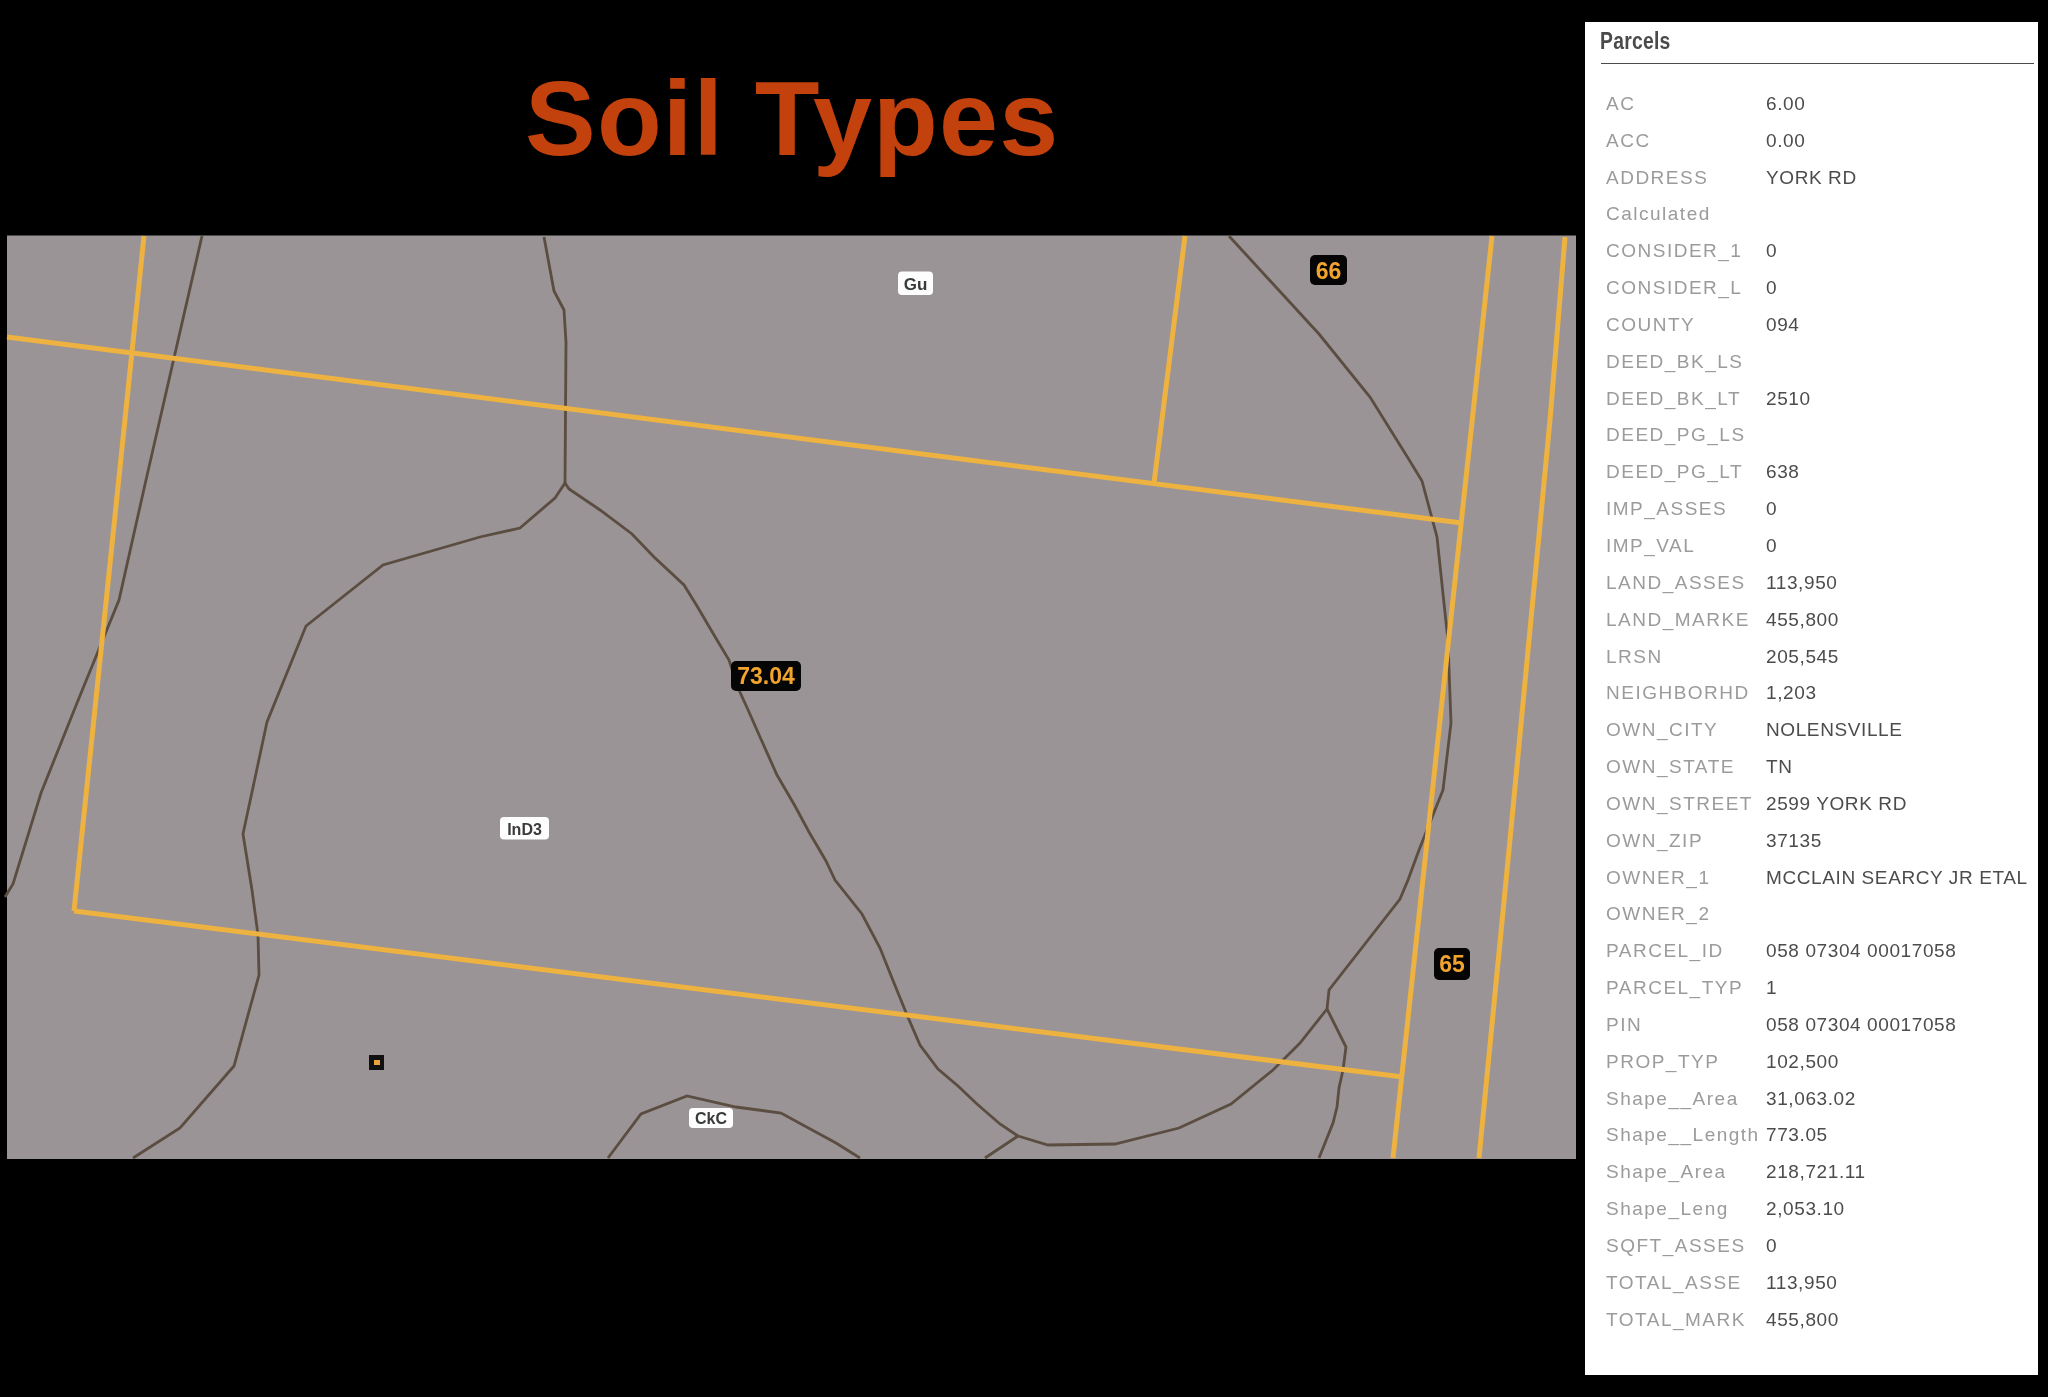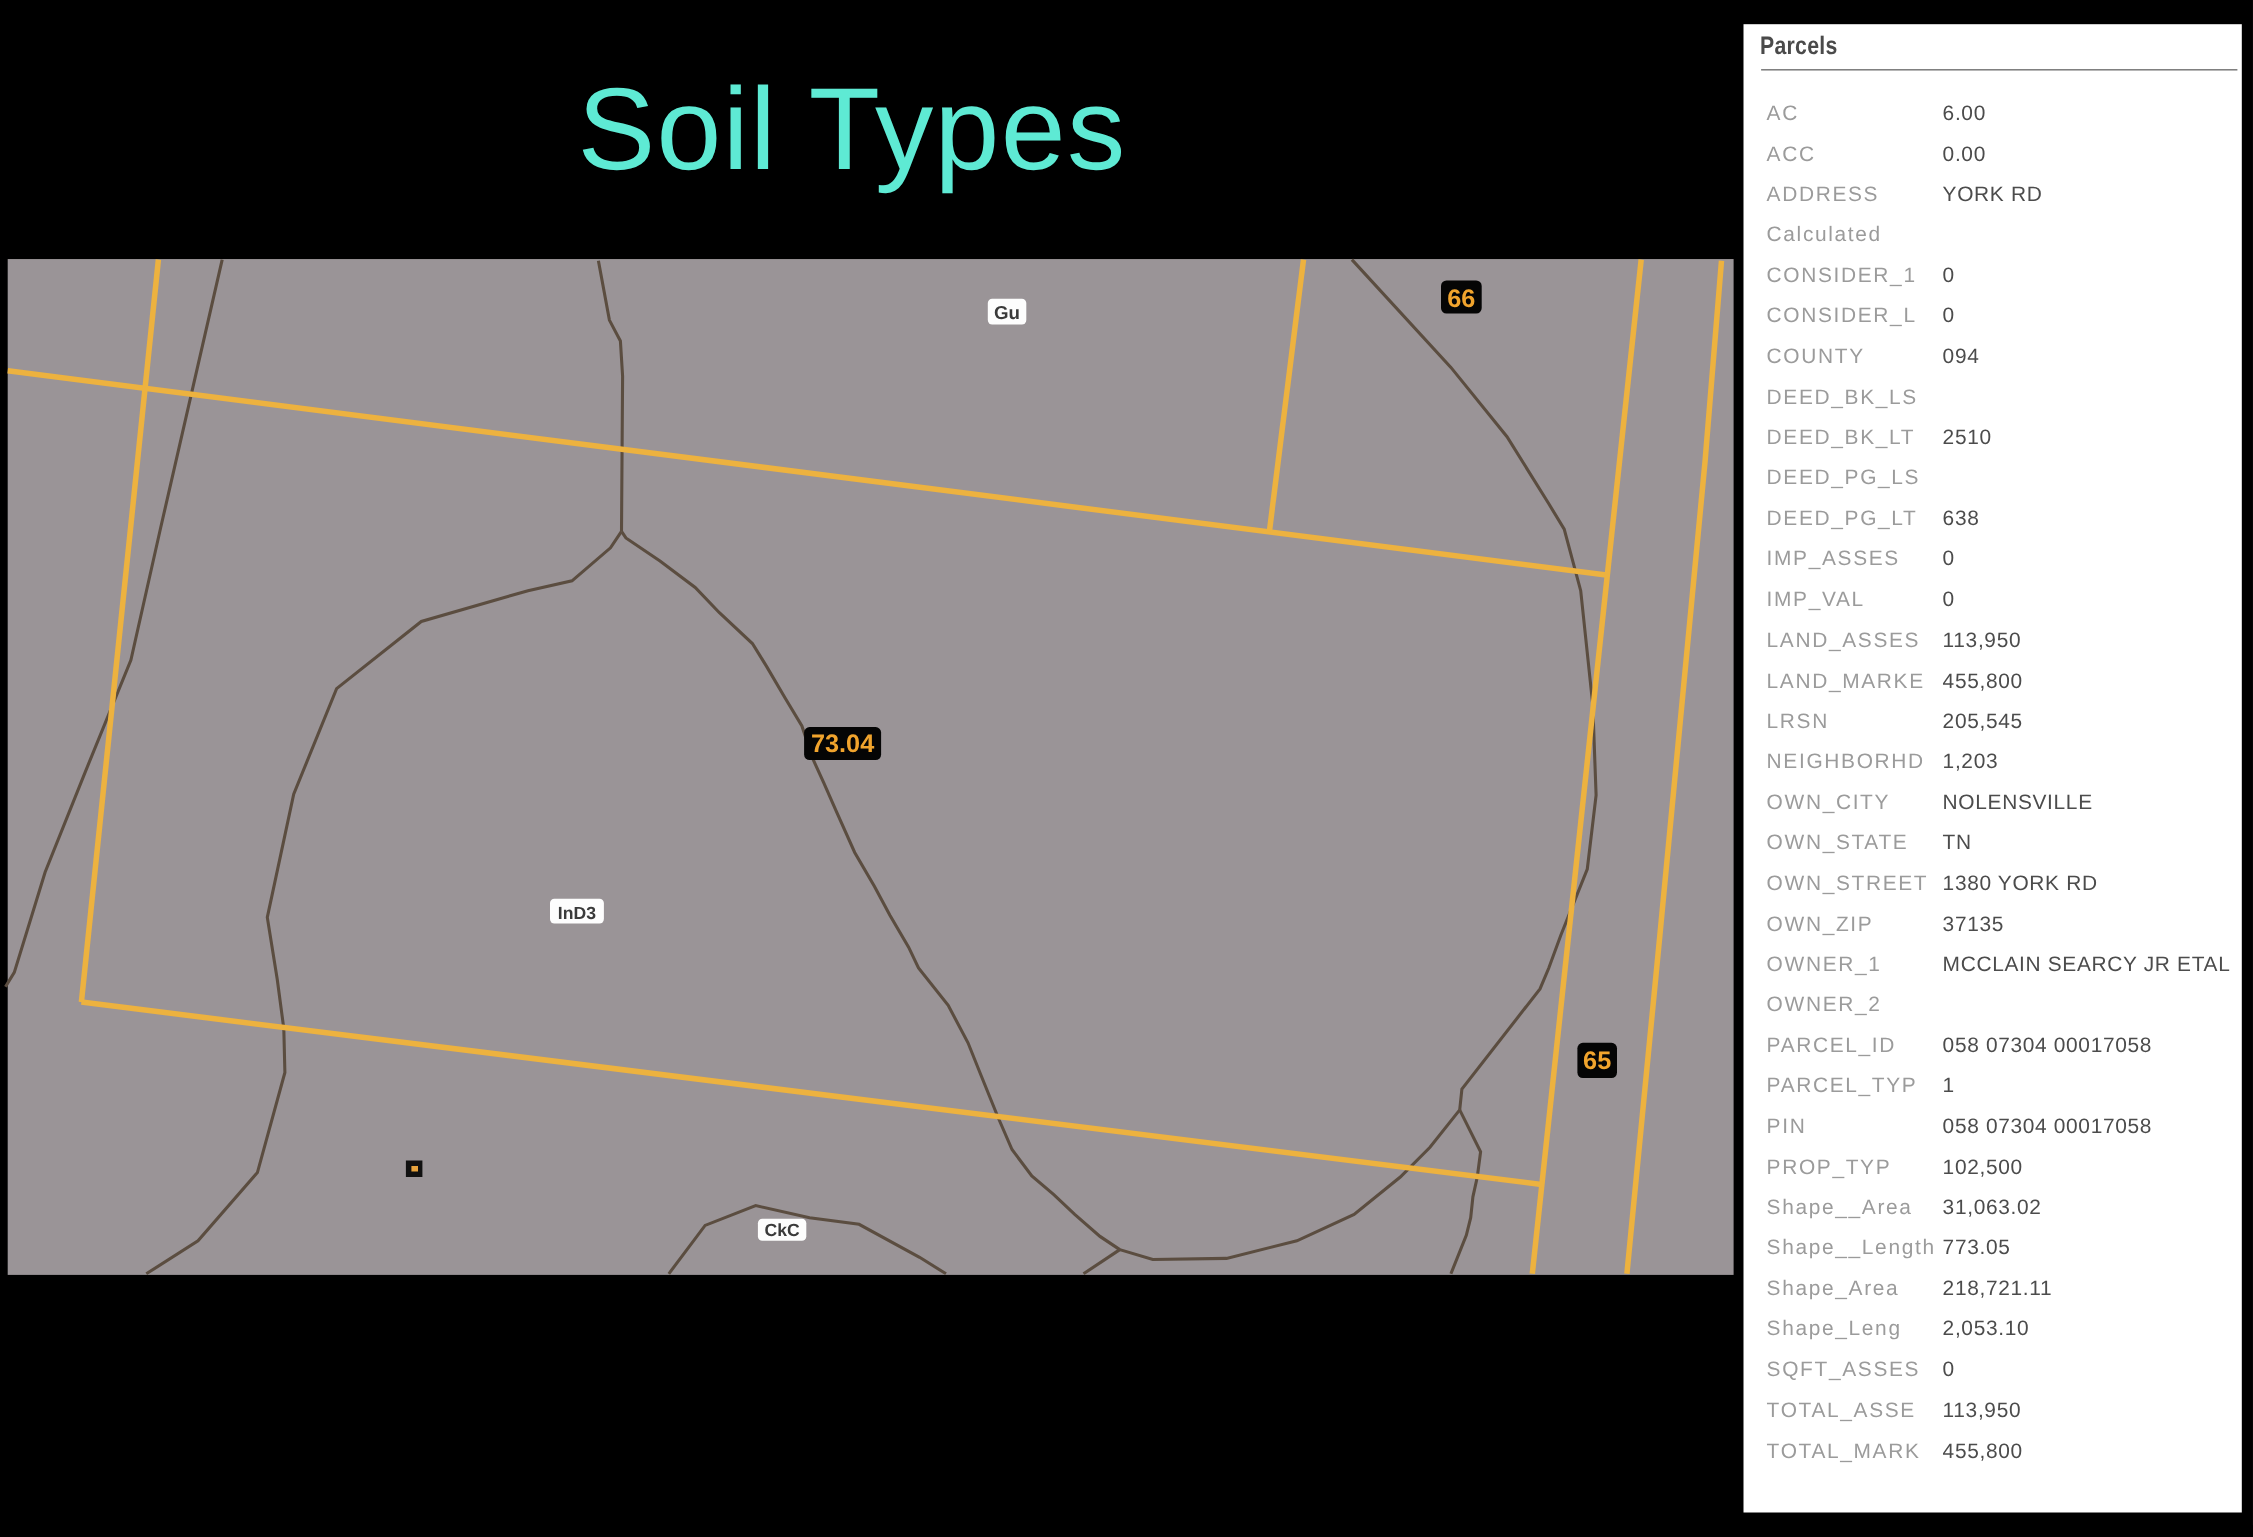--- a/index.html
+++ b/index.html
@@ -1,18 +1,18 @@
 <!DOCTYPE html>
 <html><head>
 <meta charset="utf-8">
 <style>
   html,body{margin:0;padding:0;background:#000;}
   body{width:2048px;height:1397px;position:relative;overflow:hidden;
        font-family:"Liberation Sans", sans-serif;}
-  #title{position:absolute;left:525px;top:65px;color:#5eead4;font-weight:normal;
+  #title{position:absolute;left:525px;top:65px;color:#c2410c;font-weight:bold;
          font-size:106px;line-height:1;letter-spacing:1.2px;white-space:nowrap;}
   #mapsvg{position:absolute;left:0;top:0;}
   #panel{position:absolute;left:1585px;top:22px;width:453px;height:1353px;
          background:#ffffff;box-sizing:border-box;}
   #ptitle{position:absolute;left:15px;top:6px;font-size:23px;font-weight:bold;transform:scaleX(0.84);transform-origin:0 0;
           color:#4a4a4a;letter-spacing:0.3px;}
   #prule{position:absolute;left:16px;right:4px;top:41px;height:0;
          border-top:1.5px solid #4a4a4a;}
   #rows{position:absolute;left:21px;top:56px;right:2px;}
   .row{height:36.85px;display:flex;align-items:flex-end;overflow:visible;}
@@ -141,21 +141,21 @@
     <div class="row">
         <span class="lab">OWN_CITY</span>
         <span class="val">NOLENSVILLE</span>
       </div>
     <div class="row">
         <span class="lab">OWN_STATE</span>
         <span class="val">TN</span>
       </div>
     <div class="row">
         <span class="lab">OWN_STREET</span>
-        <span class="val">1380 YORK RD</span>
+        <span class="val">2599 YORK RD</span>
       </div>
     <div class="row">
         <span class="lab">OWN_ZIP</span>
         <span class="val">37135</span>
       </div>
     <div class="row">
         <span class="lab">OWNER_1</span>
         <span class="val">MCCLAIN SEARCY JR ETAL</span>
       </div>
     <div class="row">

